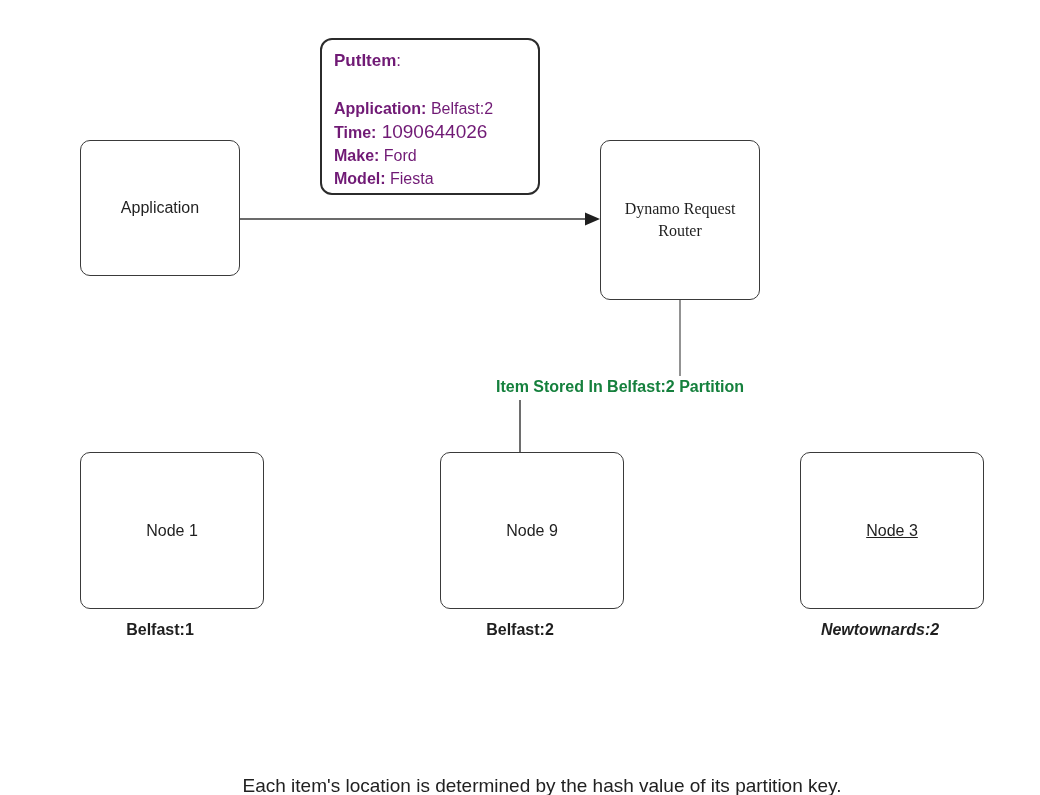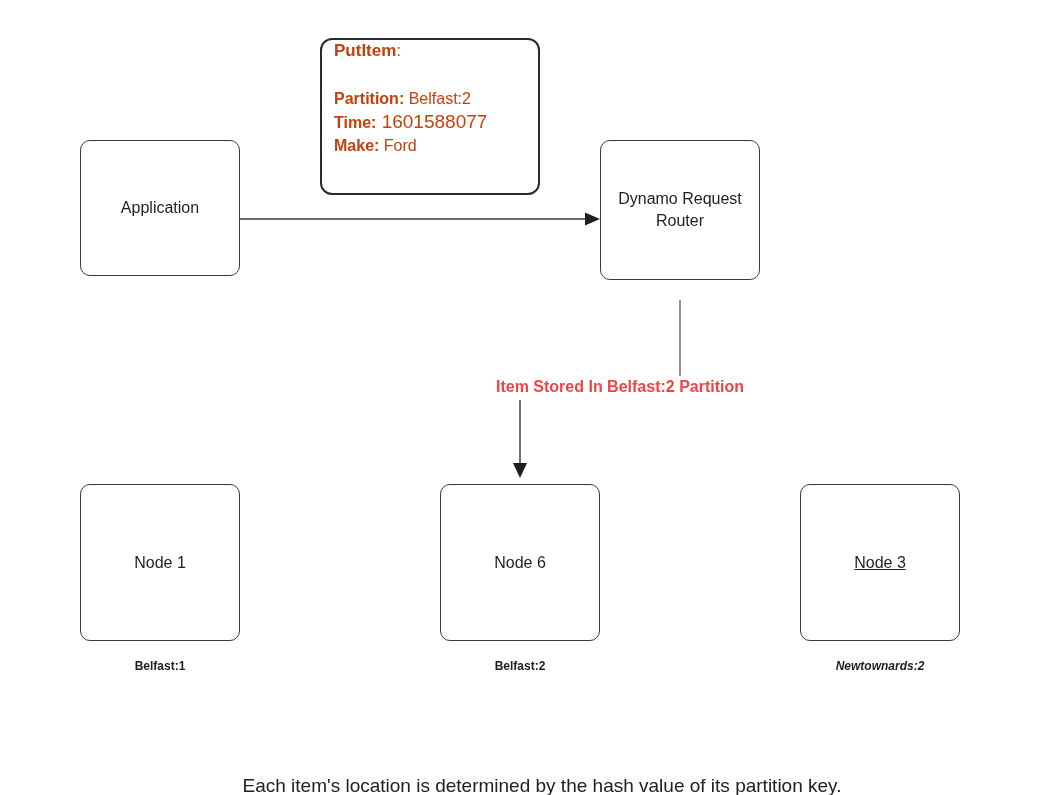--- a/index.html
+++ b/index.html
@@ -25,60 +25,60 @@
     border-radius: 10px;
     box-sizing: border-box;
     display: flex;
     align-items: center;
     justify-content: center;
     text-align: center;
     font-size: 16px;
     color: #1f1f1f;
   }
   .app-box   { left: 80px;  top: 140px; width: 160px; height: 136px; }
-  .router-box{ left: 600px; top: 140px; width: 160px; height: 140px; padding: 0 14px; line-height: 1.35; }
-  .node-box  { top: 484px; width: 160px; height: 157px; }
+  .router-box{ left: 600px; top: 140px; width: 160px; height: 160px; padding: 0 14px; line-height: 1.35; font-family: Liberation Serif, serif; }
+  .node-box  { top: 452px; width: 184px; height: 157px; }
   .node-1 { left: 80px; }
   .node-2 { left: 440px; }
   .node-3 { left: 800px; text-decoration: underline; }
 
   .note {
     position: absolute;
     left: 320px; top: 38px;
     width: 220px; height: 157px;
     background: #ffffff;
     border: 2px solid #2b2b2b;
     border-radius: 12px;
     box-sizing: border-box;
-    padding: 1px 12px;
+    padding: 11px 12px;
     font-size: 16px;
-    color: #c2410c;
+    color: #701a75;
   }
   .note-title { font-size: 17px; margin-bottom: 26px; }
   .note-title .b { font-weight: bold; }
   .note-field { line-height: 23px; white-space: nowrap; }
   .note-field .label { font-weight: bold; }
   .note-field.time-row .value { font-size: 19px; }
 
   .partition-route-label {
     position: absolute;
     left: 620px; top: 378px;
     transform: translateX(-50%);
     font-weight: bold;
     font-size: 16px;
     white-space: nowrap;
-    color: #ef4444;
+    color: #15803d;
   }
   .node-partition-label {
     position: absolute;
-    top: 659px;
+    top: 621px;
     width: 160px;
     text-align: center;
     font-weight: bold;
-    font-size: 12px;
+    font-size: 16px;
     color: #1f1f1f;
   }
   .npl-1 { left: 80px; }
   .npl-2 { left: 440px; }
   .npl-3 { left: 800px; font-style: italic; }
 
   .caption {
     position: absolute;
     left: 542px; top: 727px;
     transform: translateX(-50%);
@@ -106,46 +106,49 @@
       <polygon points="520,478 513,463 527,463" fill="#1f1f1f"></polygon>
     </g>
   </svg>
 
   <div class="note">
     <div class="note-title">
       <span class="b">PutItem</span><span>:</span>
     </div>
     <div class="note-fields">
       <div class="note-field">
-        <span class="label">Partition:</span><span class="value"> Belfast:2</span>
+        <span class="label">Application:</span><span class="value"> Belfast:2</span>
       </div>
       <div class="note-field time-row">
-        <span class="label">Time:</span><span class="value"> 1601588077</span>
+        <span class="label">Time:</span><span class="value"> 1090644026</span>
       </div>
       <div class="note-field">
         <span class="label">Make:</span><span class="value"> Ford</span>
+      </div>
+      <div class="note-field">
+        <span class="label">Model:</span><span class="value"> Fiesta</span>
       </div>
     </div>
   </div>
 
   <div class="box app-box">
     <span>Application</span>
   </div>
 
   <div class="box router-box">
     <span>Dynamo Request Router</span>
   </div>
 
   <div class="partition-route-label">Item Stored In Belfast:2 Partition</div>
 
   <div class="box node-box node-1">
     <span>Node 1</span>
   </div>
   <div class="box node-box node-2">
-    <span>Node 6</span>
+    <span>Node 9</span>
   </div>
   <div class="box node-box node-3">
     <span>Node 3</span>
   </div>
 
   <div class="node-partition-label npl-1">Belfast:1</div>
   <div class="node-partition-label npl-2">Belfast:2</div>
   <div class="node-partition-label npl-3">Newtownards:2</div>
 
   <div class="caption">Each item's location is determined by the hash value of its partition key.</div>

